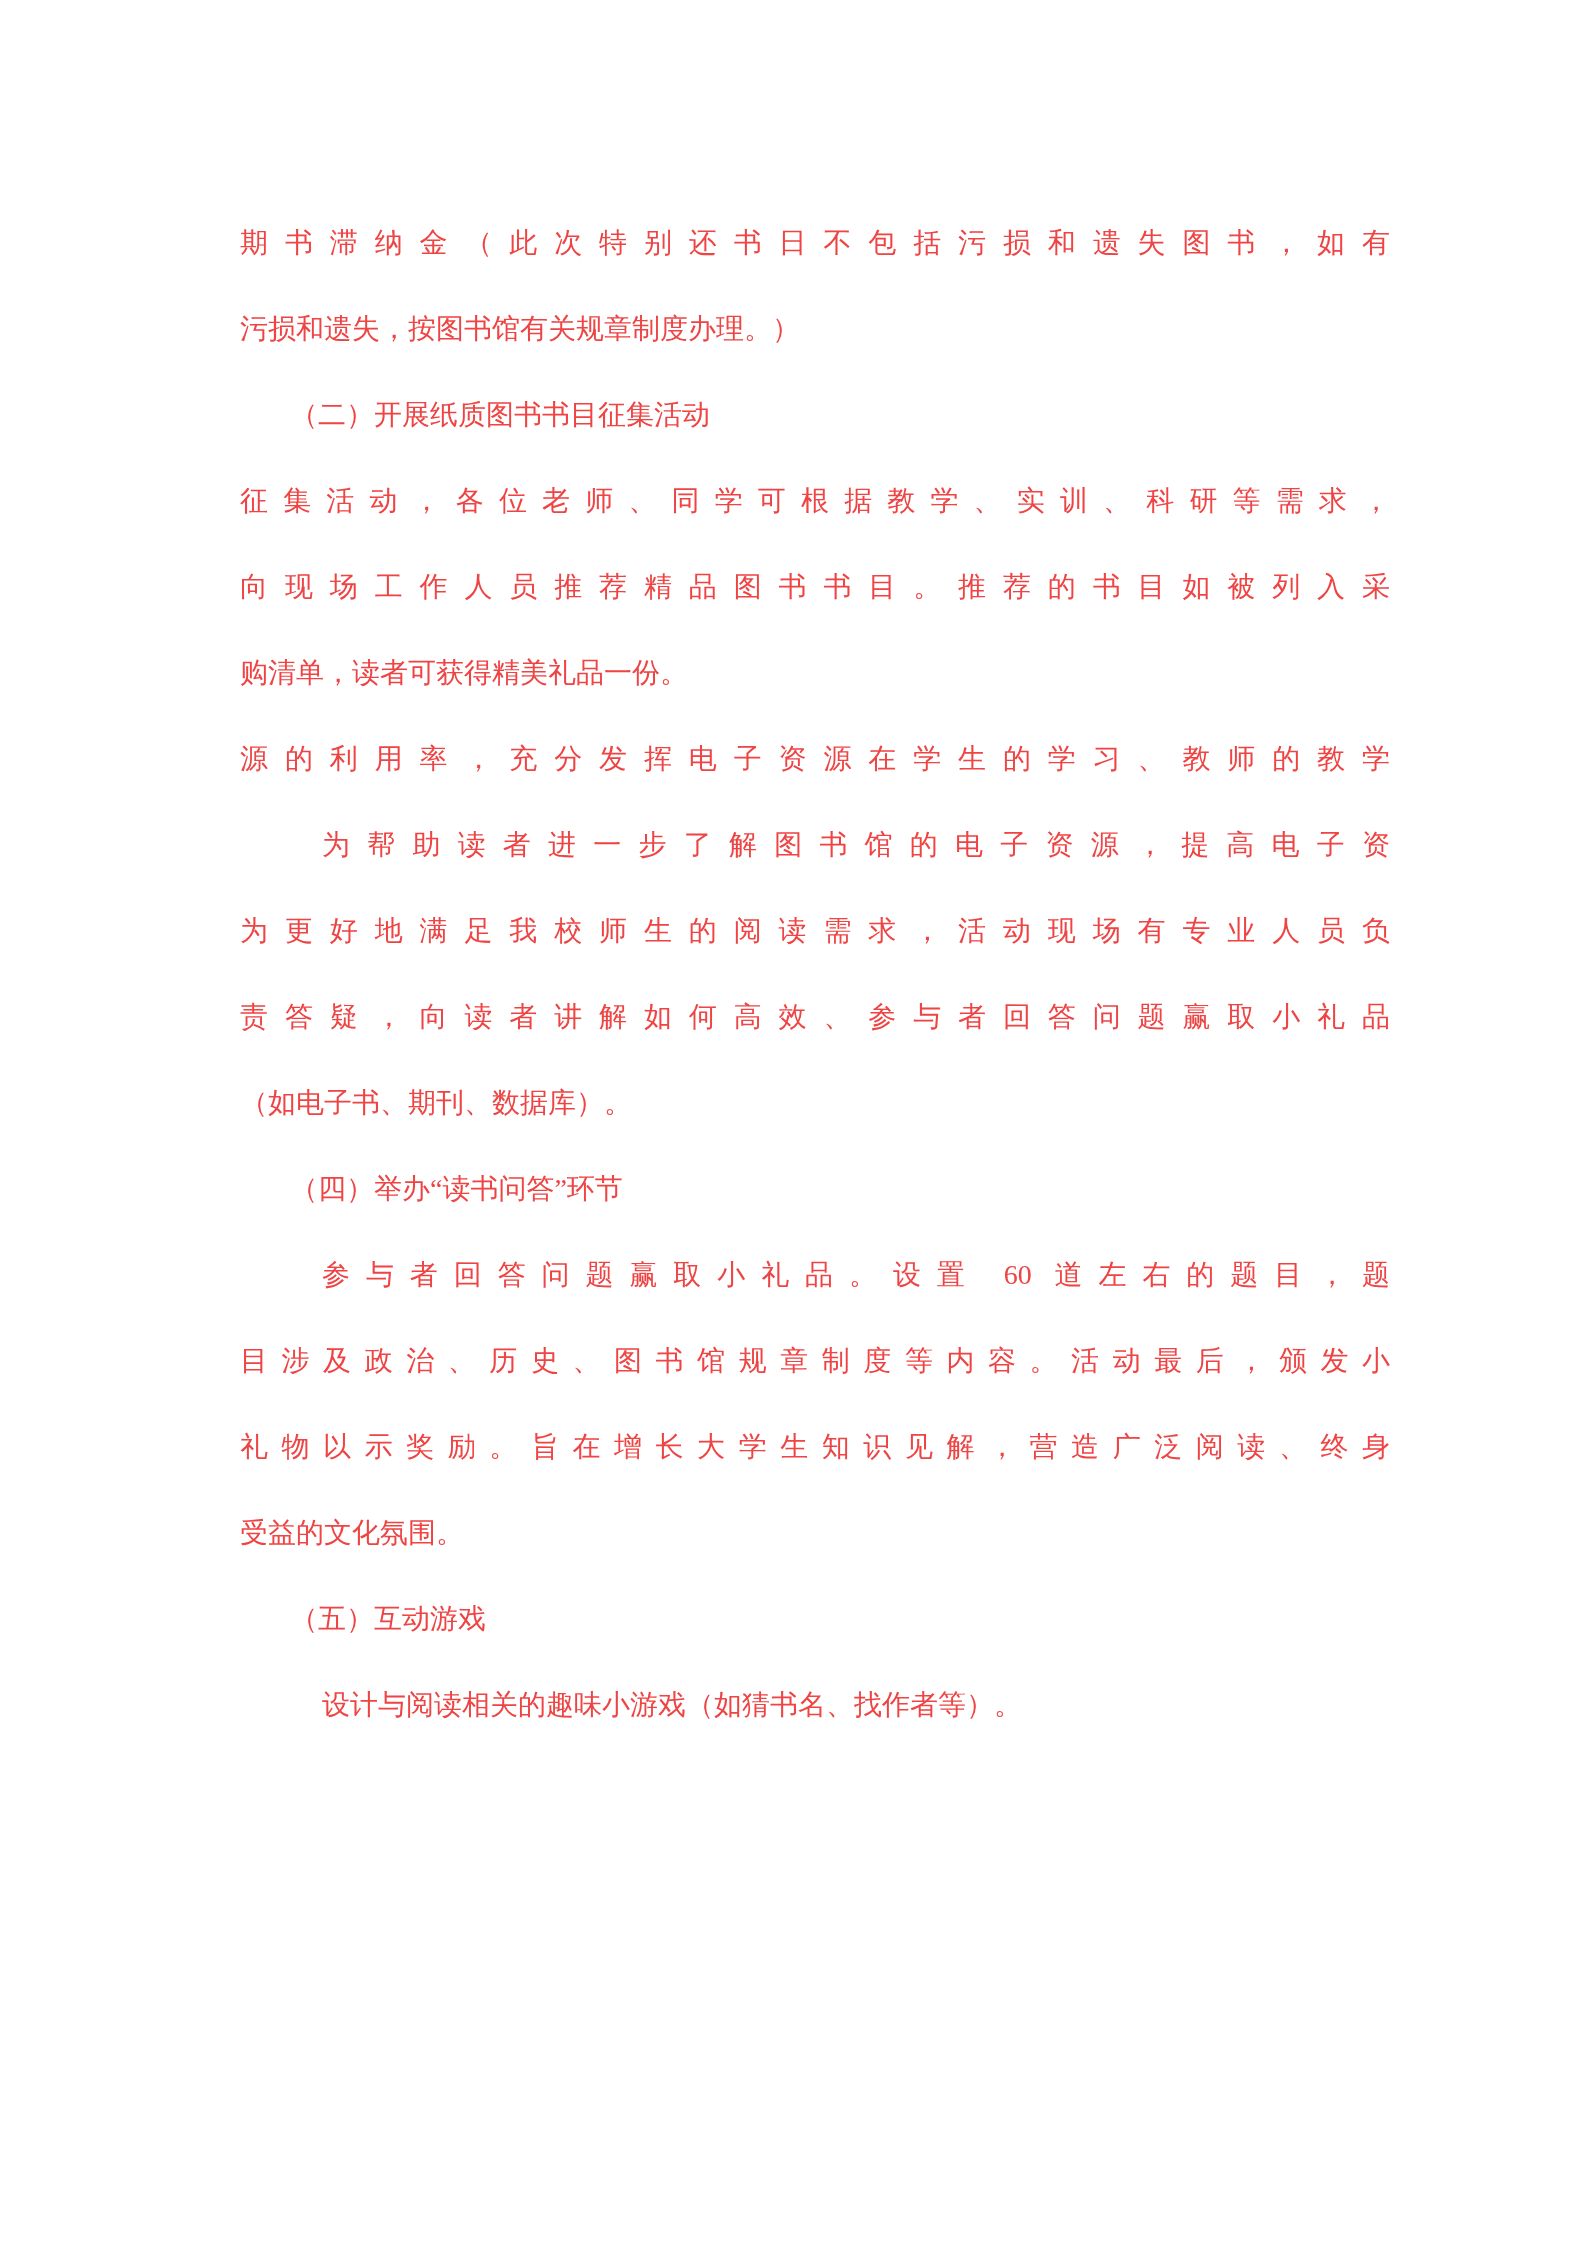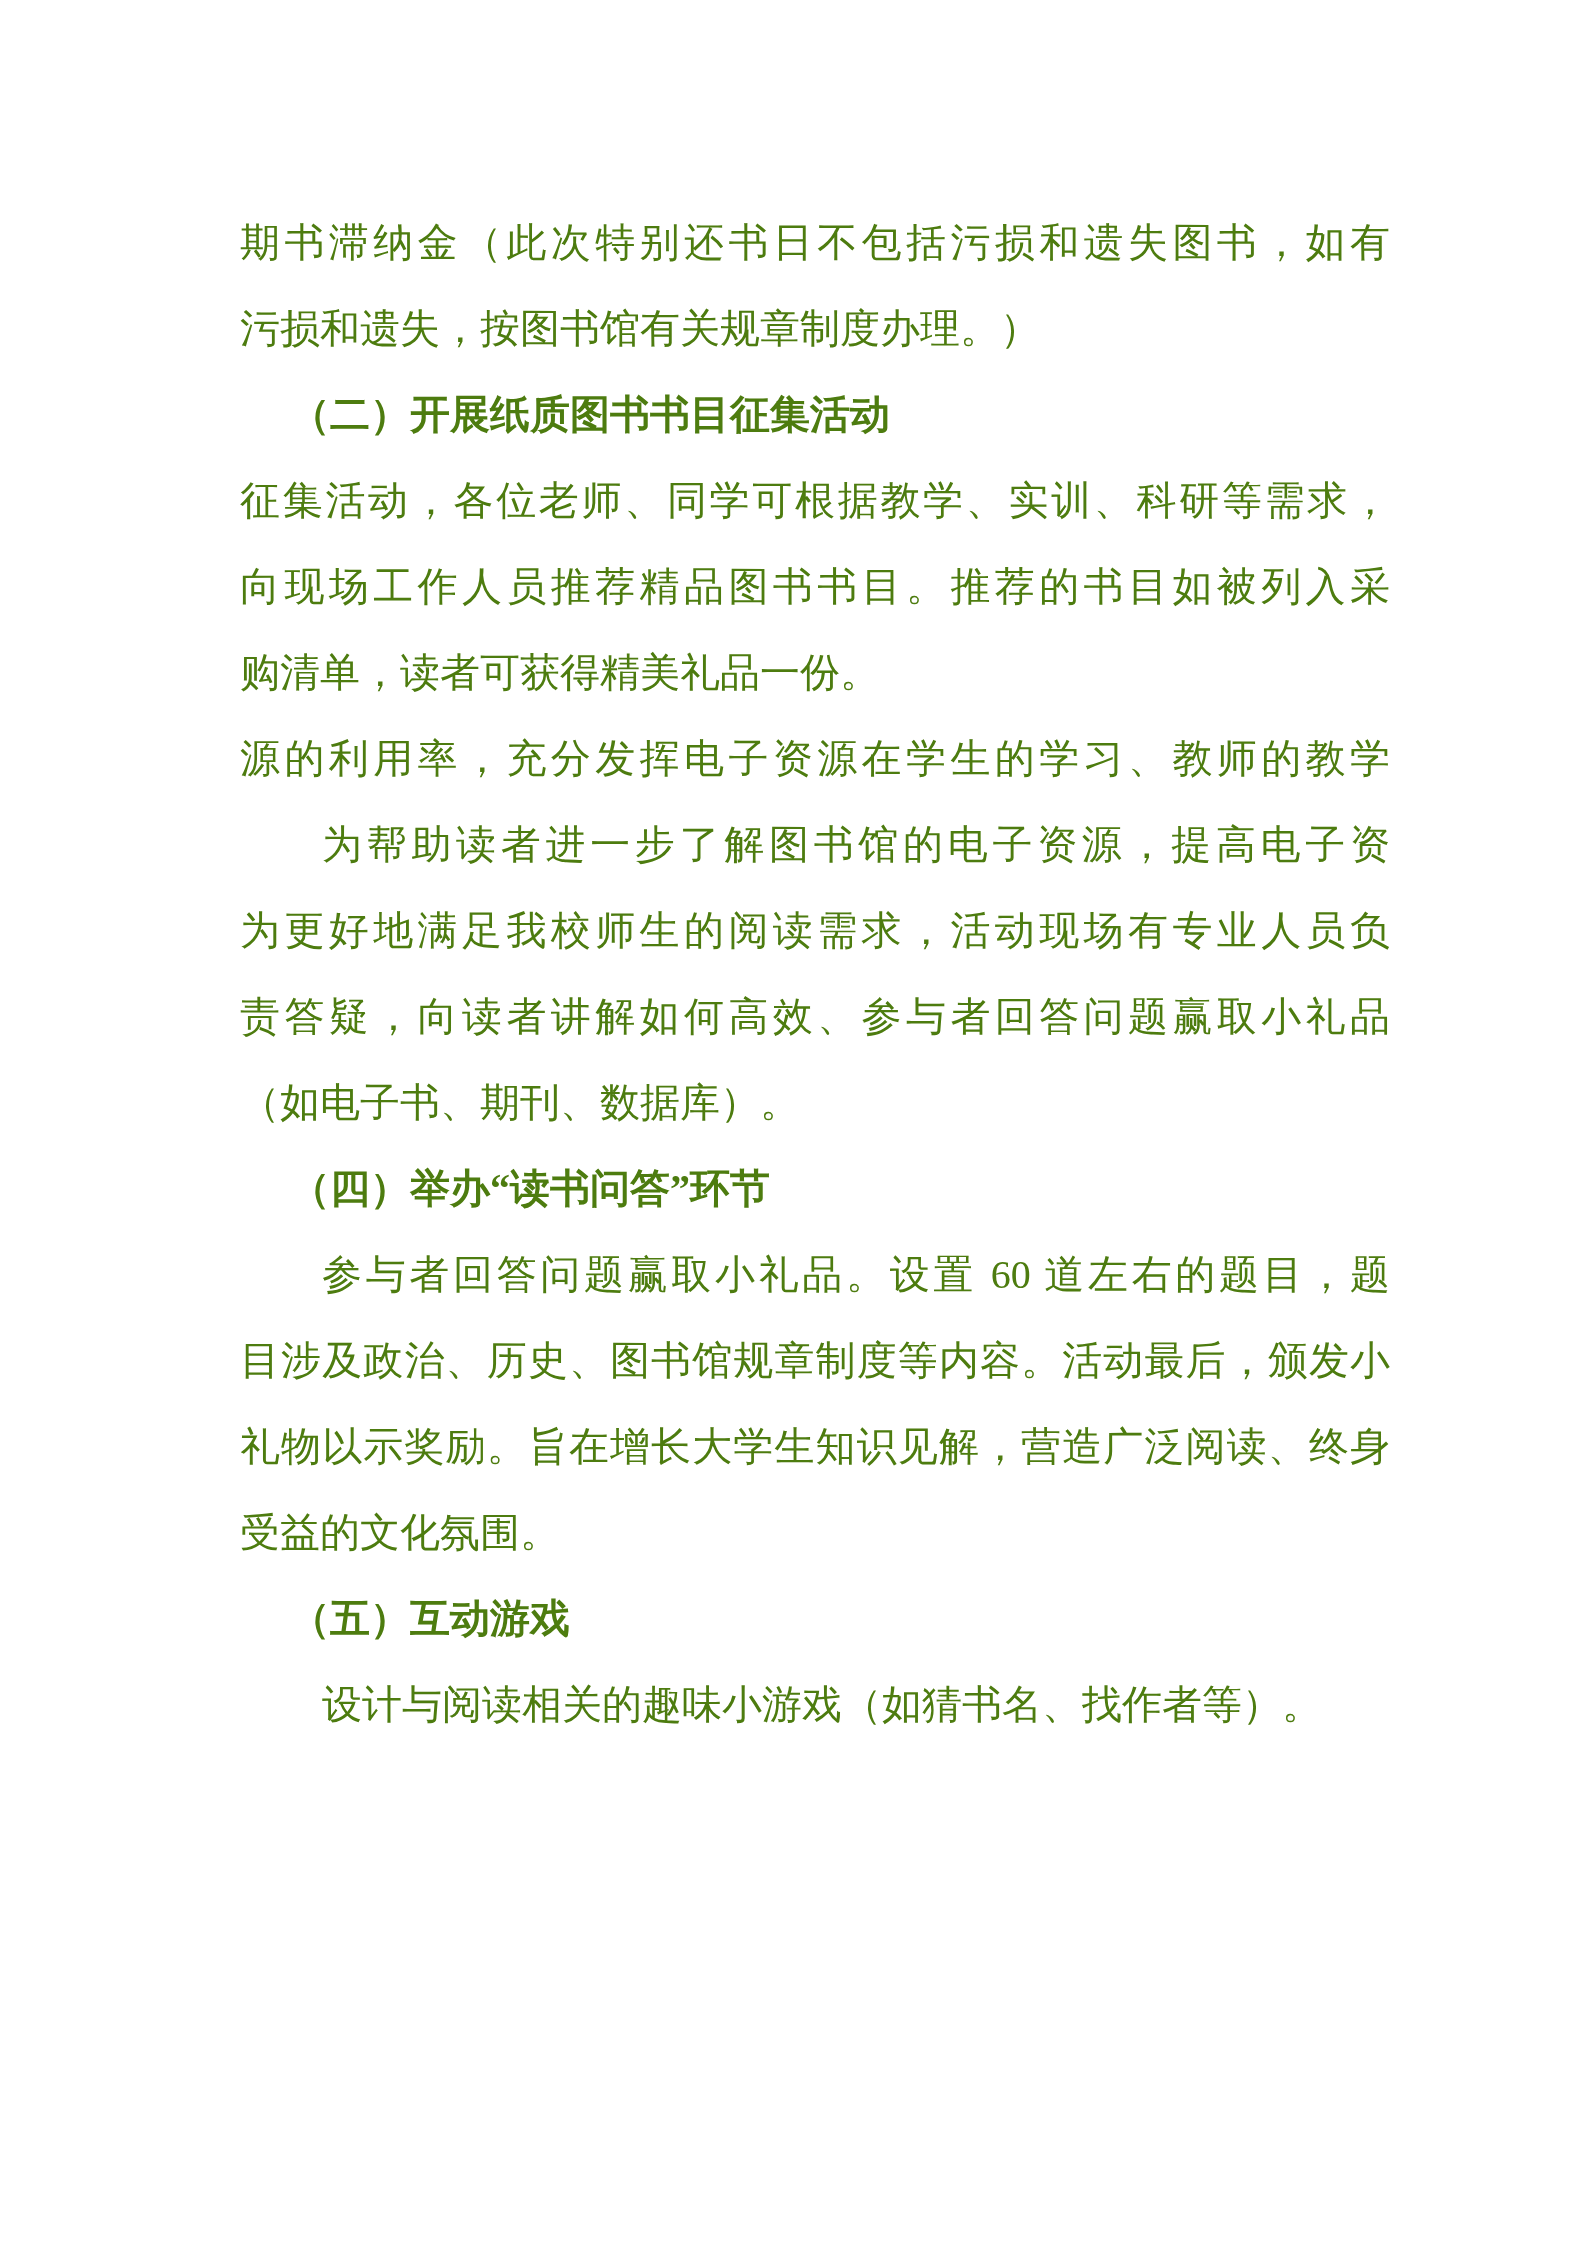--- a/index.html
+++ b/index.html
@@ -15,40 +15,40 @@
     box-sizing: border-box;
     padding: 200px 197px 0 240px;
     overflow: hidden;
     font-family: "Liberation Serif", "DejaVu Serif", serif;
     color: #000000;
   }
   .text-block {
     width: 1150px;
   }
   .line {
-    font-size: 40px;
+    font-size: 28px;
     line-height: 86px;
     height: 86px;
-    color: #4d7c0f;
+    color: #ef4444;
     text-align: left;
     overflow: visible;
   }
   
   .line.just {
     text-align: justify;
     text-align-last: justify;
     text-justify: inter-character;
   }
   
   .line.ind {
     text-indent: 82px;
   }
   
   .line.head {
-    font-weight: bold;
+    font-weight: normal;
     text-indent: 50px;
   }
 </style>
 </head>
 <body>
 
 <div class="page">
   <div class="text-block">
 
   <div class="line just">期书滞纳金（此次特别还书日不包括污损和遗失图书，如有</div>

